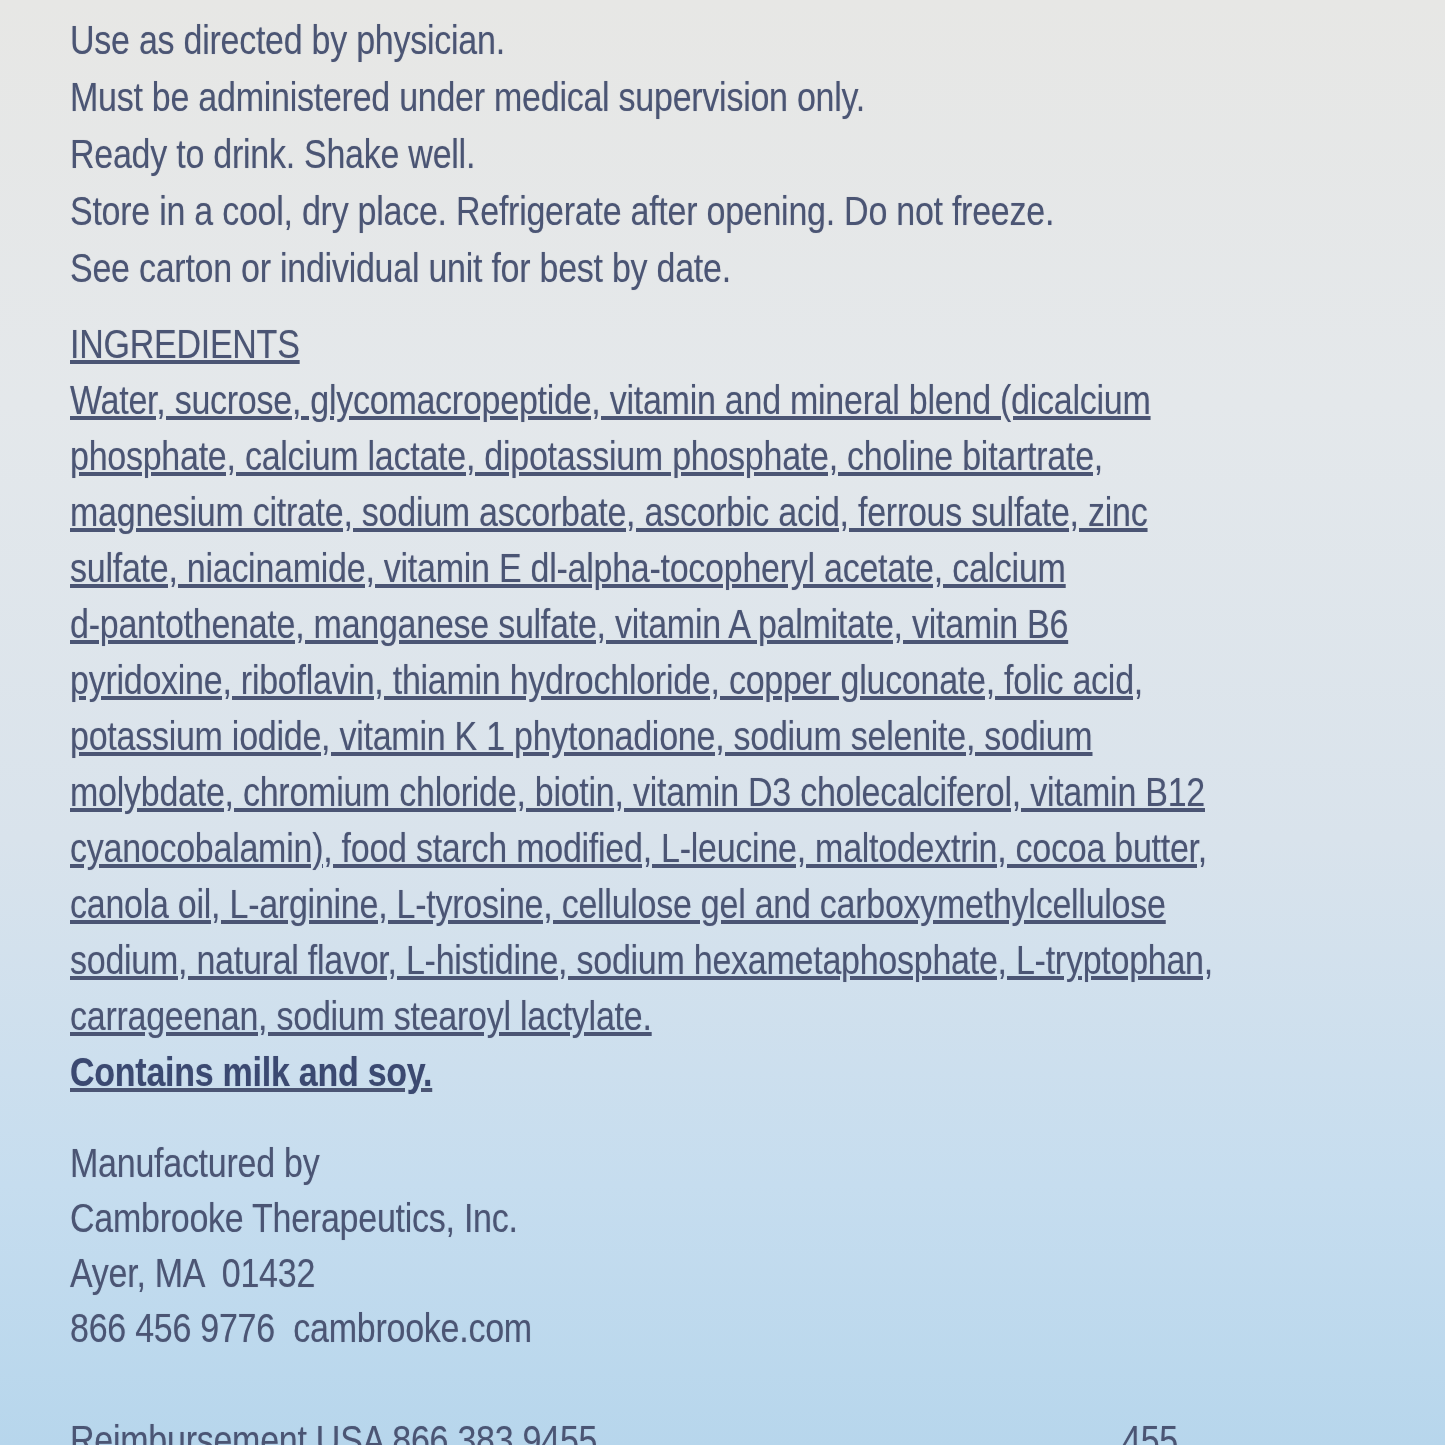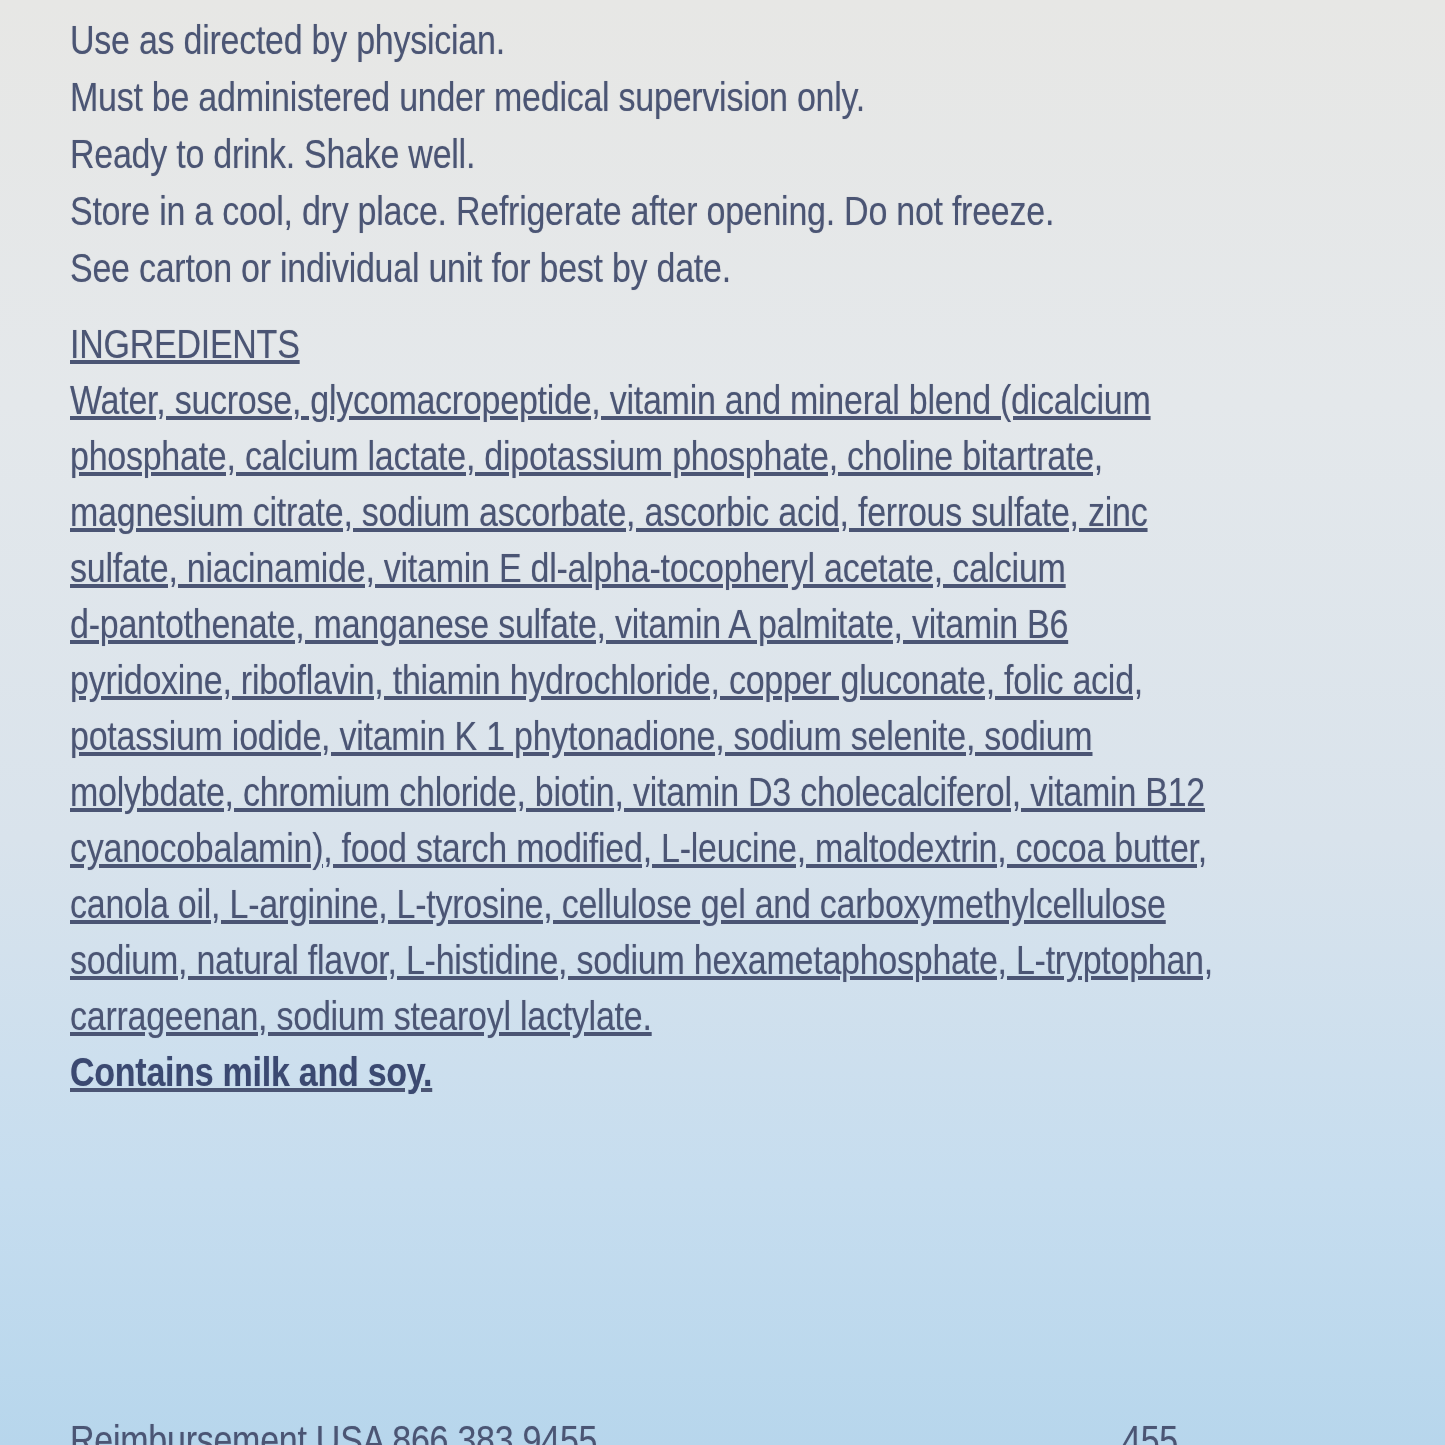--- a/index.html
+++ b/index.html
@@ -60,20 +60,28 @@
       <div class="ln">potassium iodide, vitamin K 1 phytonadione, sodium selenite, sodium</div>
       <div class="ln">molybdate, chromium chloride, biotin, vitamin D3 cholecalciferol, vitamin B12</div>
       <div class="ln">cyanocobalamin), food starch modified, L-leucine, maltodextrin, cocoa butter,</div>
       <div class="ln">canola oil, L-arginine, L-tyrosine, cellulose gel and carboxymethylcellulose</div>
       <div class="ln">sodium, natural flavor, L-histidine, sodium hexametaphosphate, L-tryptophan,</div>
       <div class="ln">carrageenan, sodium stearoyl lactylate.</div>
       <div class="ln bold">Contains milk and soy.</div>
     </div>
   </div>
 
+  <div class="sec mfr" style="top:1136px;">
+    <div class="scale">
+      <div class="ln">Manufactured by</div>
+      <div class="ln">Cambrooke Therapeutics, Inc.</div>
+      <div class="ln">Ayer, MA  01432</div>
+      <div class="ln">866 456 9776  cambrooke.com</div>
+    </div>
+  </div>
 
   <div class="sec" style="top:1368px;">
     <div class="scale">
       <div class="ln">
         <span class="brand-caps">CAMBROOKE</span><span class="brand-care">care</span><span class="tm">™</span>
       </div>
     </div>
   </div>
 
   <div class="sec" style="top:1412px;">

